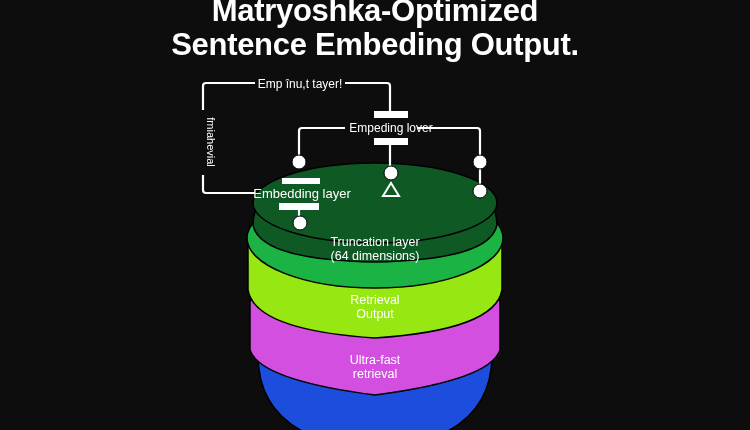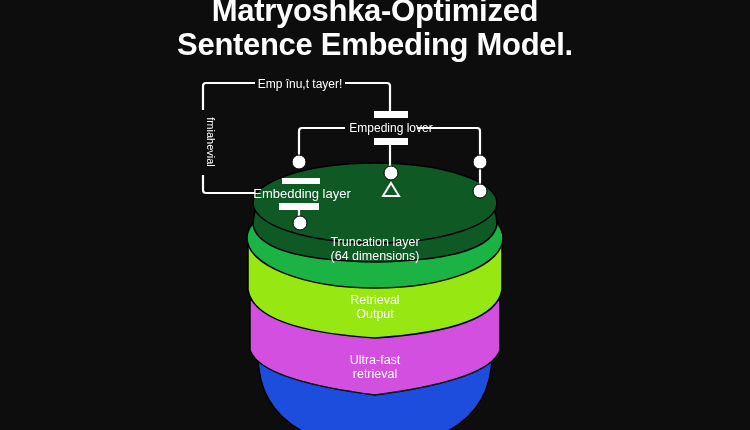--- a/index.html
+++ b/index.html
@@ -7,21 +7,21 @@
   .title { position:absolute; left:0; width:750px; text-align:center; color:#fff; font-weight:bold; font-size:31px; line-height:34px; letter-spacing:-0.3px; }
   #t1 { top:-6px; }
   #t2 { top:28px; }
   svg { position:absolute; left:0; top:0; }
   .lbl { font-family:"Liberation Sans", sans-serif; fill:#fff; }
 </style>
 </head>
 <body>
 
 <div class="title" id="t1">Matryoshka-Optimized</div>
-<div class="title" id="t2">Sentence Embeding Model.</div>
+<div class="title" id="t2">Sentence Embeding Output.</div>
 
 <svg width="750" height="430" viewBox="0 0 750 430">
 
   <path d="M258,355 Q258,440 375,450 Q492,440 492,355 Z" fill="#1d4ddc" stroke="#000" stroke-width="1.5"></path>
 
   <path d="M250,300 L250,350 Q260,380 375,395 Q490,380 500,350 L500,300 Z" fill="#d24fe0" stroke="#000" stroke-width="1.5"></path>
 
   <path d="M248,245 L248,290 Q255,330 375,338 Q495,330 502,290 L502,245 Z" fill="#97e812" stroke="#000" stroke-width="1.5"></path>
 
   <ellipse cx="375" cy="238" rx="128" ry="50" fill="#1bb444" stroke="#000" stroke-width="1.5"></ellipse>

